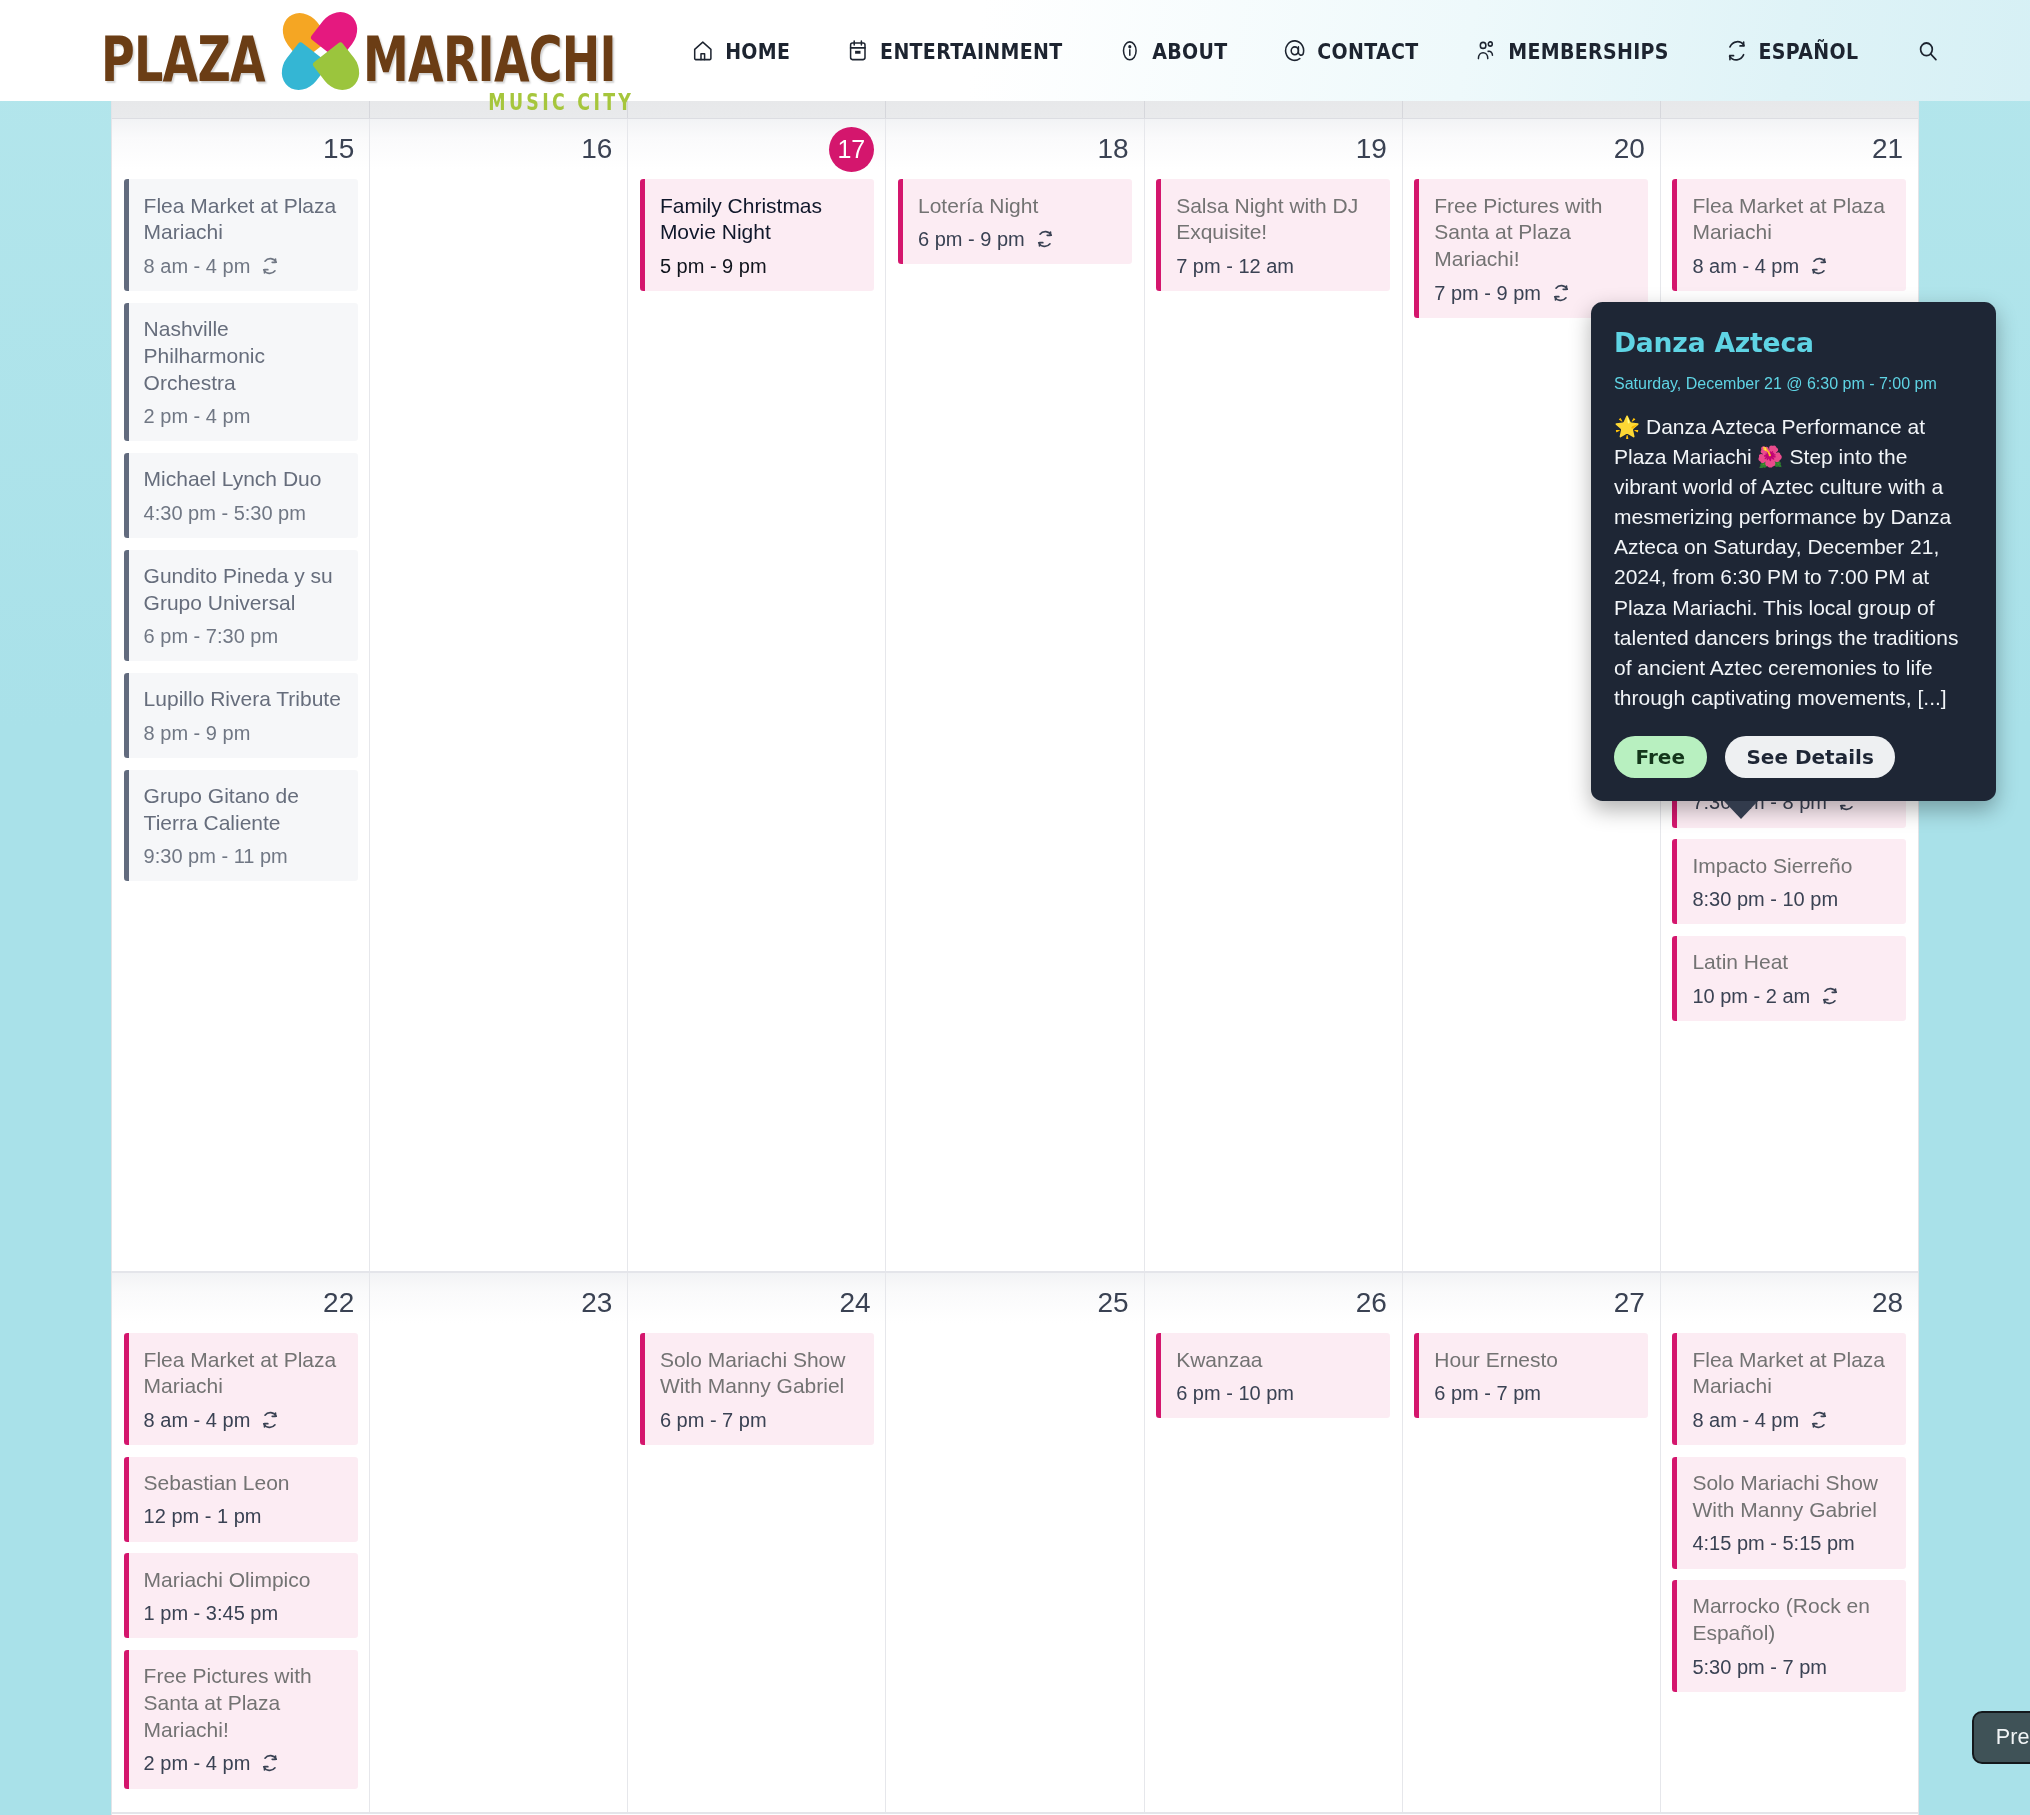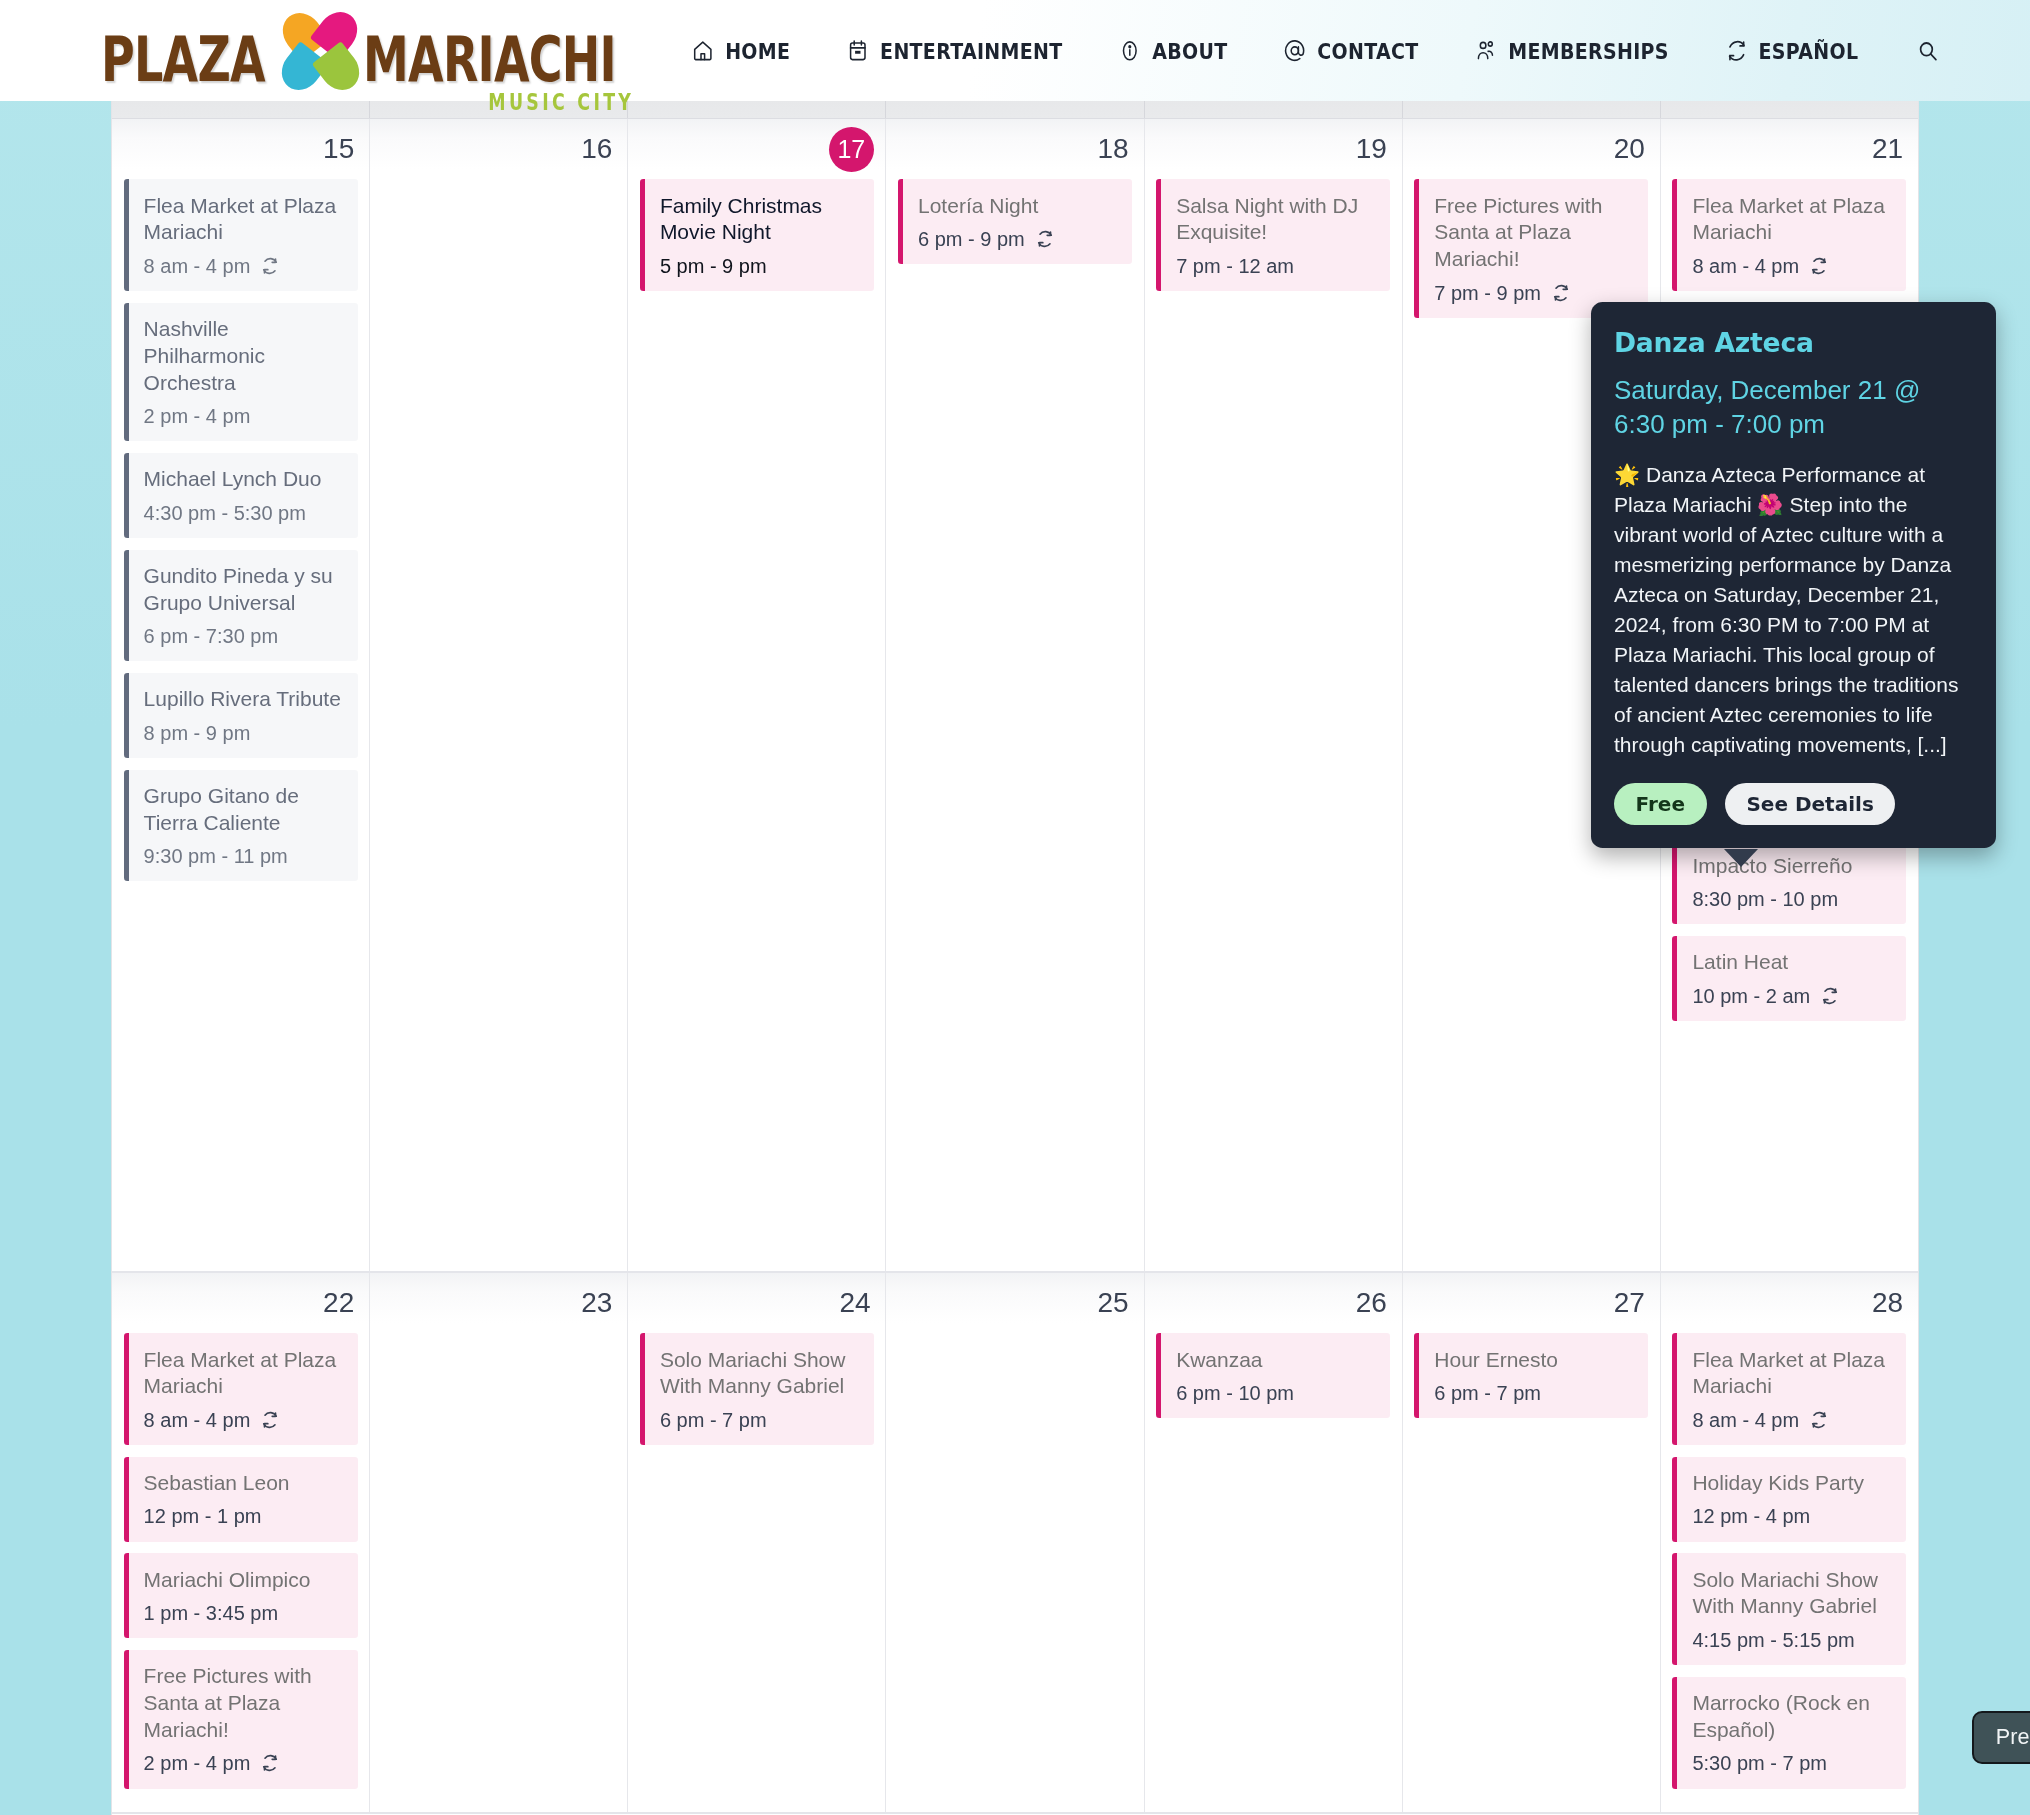--- a/index.html
+++ b/index.html
@@ -183,21 +183,21 @@
   #tt-title {
     color: #5fd4e4;
     font-family: "DejaVu Sans", sans-serif;
     font-weight: 700;
     font-size: 26.6px;
     letter-spacing: -0.2px;
     margin-bottom: 15px;
   }
   #tt-date {
     color: #5fd4e4;
-    font-size: 26px;
+    font-size: 16px;
     line-height: 1.32;
     margin-bottom: 18.3px;
   }
   #tt-desc {
     color: #f2f5f8;
     font-size: 21px;
     line-height: 1.43;
   }
   #tt-actions { margin-top: 23px; display: flex; align-items: center; gap: 18.3px; }
   .pill {
@@ -669,26 +669,20 @@
                     <svg viewBox="0 0 24 24" fill="none" stroke="currentColor" stroke-width="2" stroke-linecap="round" stroke-linejoin="round">
                       <path d="M19.5 7.5A8 8 0 0 0 6 6.2"></path>
                       <path d="M4.5 16.5A8 8 0 0 0 18 17.8"></path>
                       <path d="M18.6 3.6v4h-4"></path>
                       <path d="M5.4 20.4v-4h4"></path>
                     </svg>
                   </span>
                 </div>
               </div>
               <div class="evt">
-                <div class="evt-title">Holiday Kids Party</div>
-                <div class="evt-time">
-                  <span>12 pm - 4 pm</span>
-                </div>
-              </div>
-              <div class="evt">
                 <div class="evt-title">Solo Mariachi Show With Manny Gabriel</div>
                 <div class="evt-time">
                   <span>4:15 pm - 5:15 pm</span>
                 </div>
               </div>
               <div class="evt">
                 <div class="evt-title">Marrocko (Rock en Español)</div>
                 <div class="evt-time">
                   <span>5:30 pm - 7 pm</span>
                 </div>

